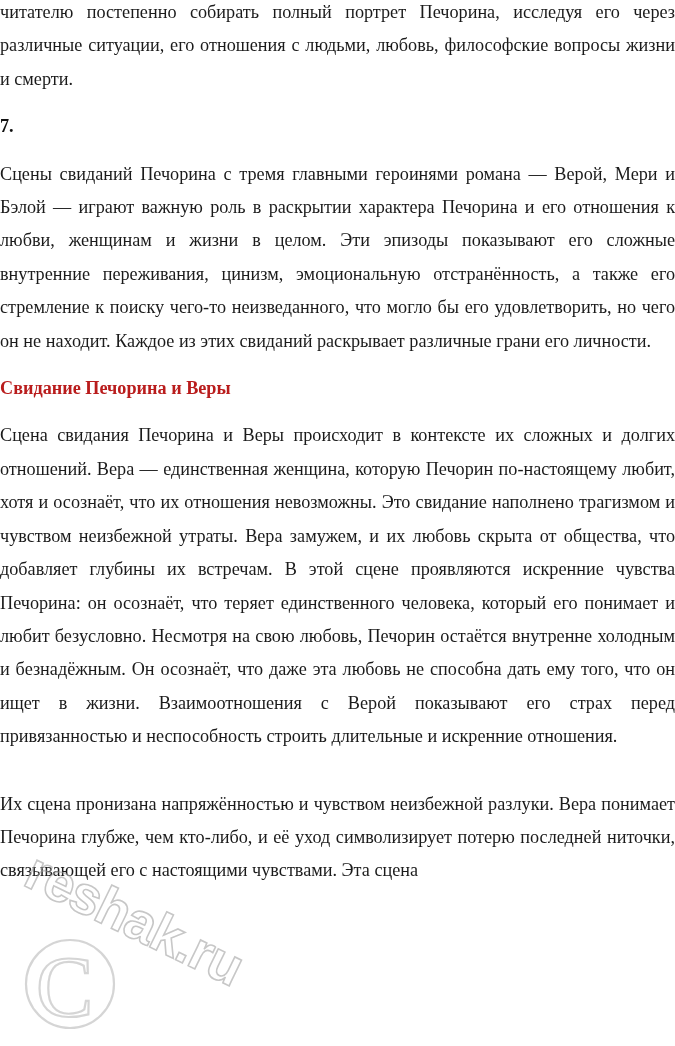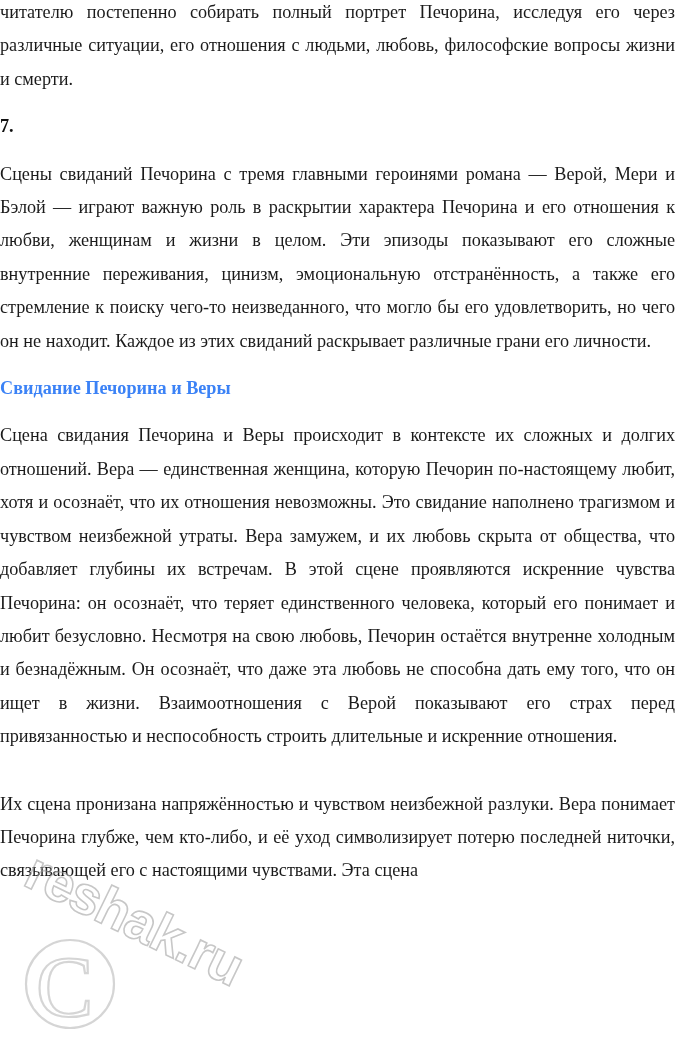--- a/index.html
+++ b/index.html
@@ -50,21 +50,21 @@
     margin: 0 0 14px 0;
     color: #111111;
   }
 
   .sub-head {
     font-size: 18.2px;
     line-height: 33.4px;
     font-weight: bold;
     text-align: left;
     margin: 0 0 14px 0;
-    color: #3b82f6;
+    color: #b91c1c;
   }
 
   
   .para.clipped { margin-bottom: 0; }
 
   
   .watermark {
     position: absolute;
     left: 8px;
     top: 856px;

